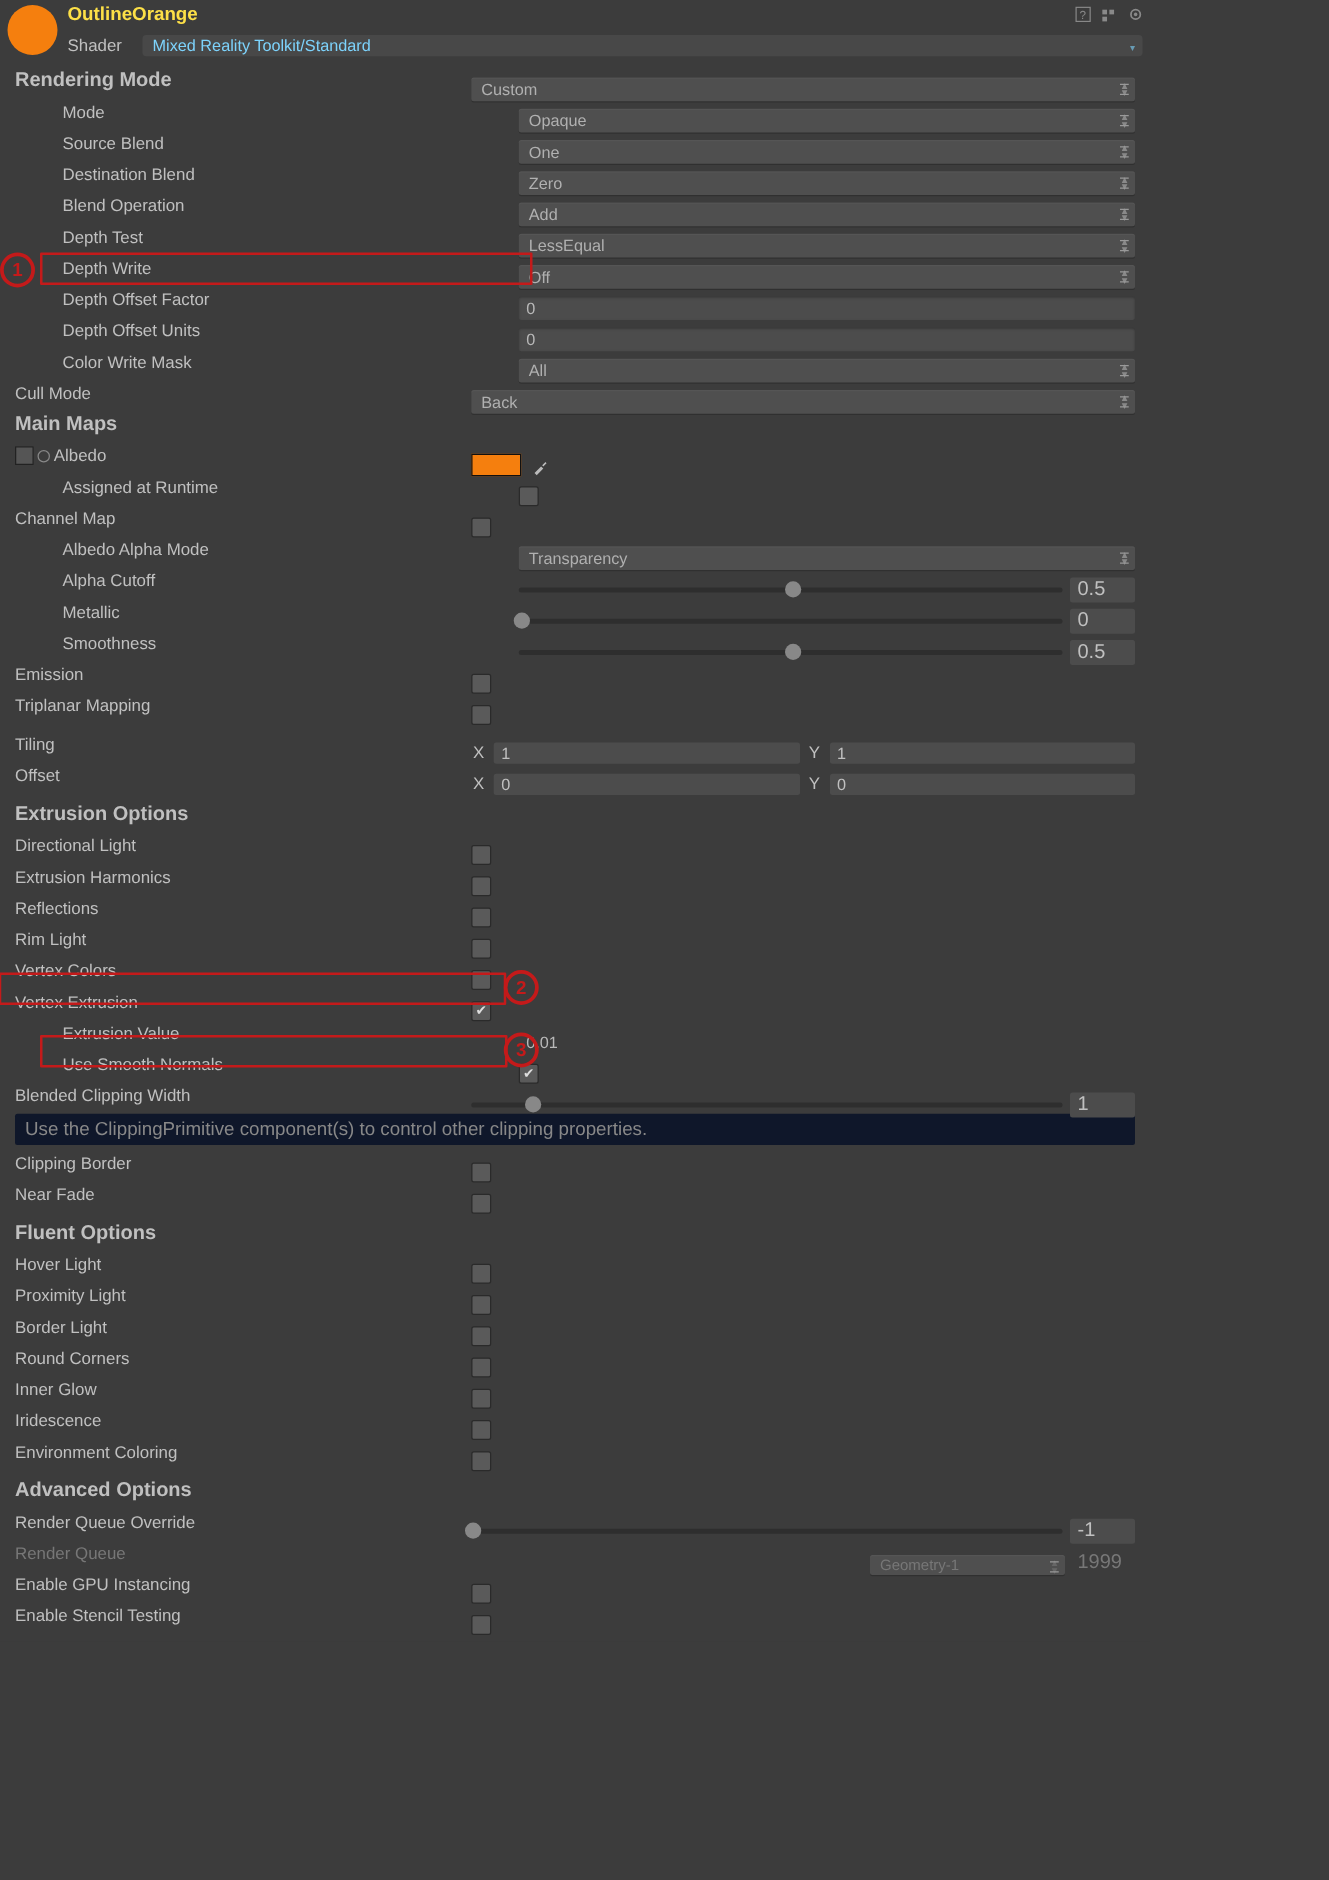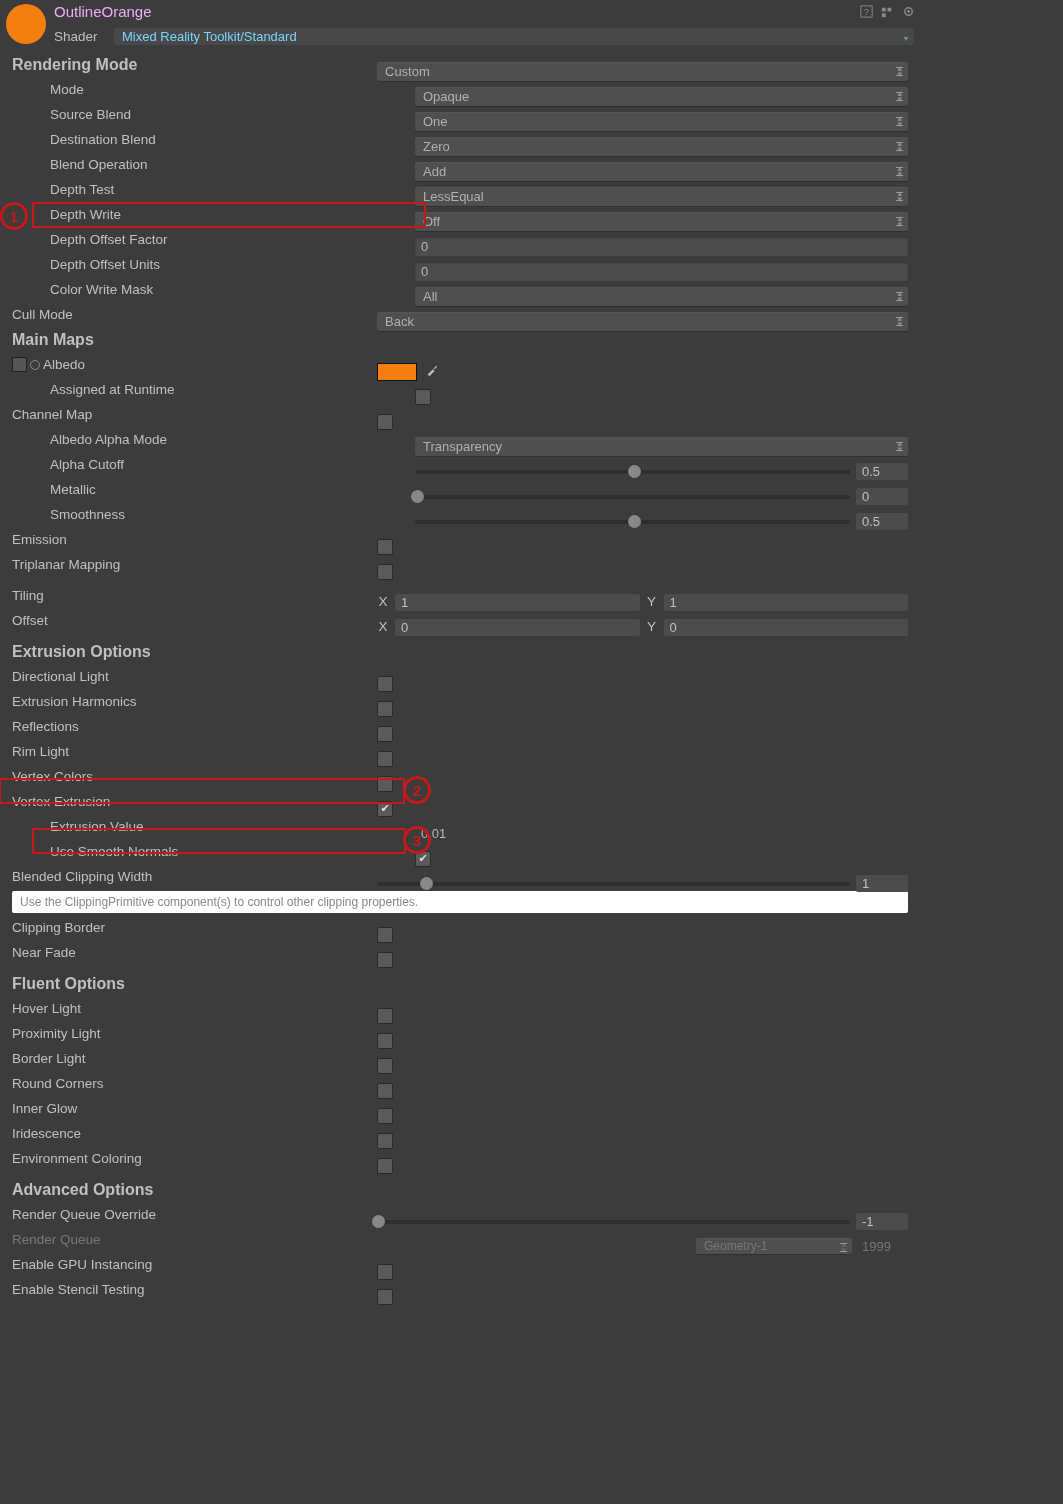--- a/index.html
+++ b/index.html
@@ -1,53 +1,53 @@
 <!DOCTYPE html>
 <html><head>
 <meta charset="utf-8">
 <style>
 html,body{margin:0;padding:0;background:#3c3c3c;color:#c0c0c0;font-family:Verdana,Arial,sans-serif;font-size:13.5px;}
 .panel{width:920px;background:#3c3c3c;position:relative;padding-bottom:8px;}
 .hdr{display:flex;align-items:center;padding:3px 6px;}
 .swatch-big{width:40px;height:40px;border-radius:50%;background:#f57f0e;margin-right:8px;}
 .hdr-txt{flex-grow:1}
-.ttl{font-weight:normal;font-size:15px;color:#f0abfc;}
+.ttl{font-weight:bold;font-size:15px;color:#fde047;}
 .shader-row{display:flex;align-items:center;margin-top:8px;}
 .shader-lbl{width:60px;}
 .shader-box{flex-grow:1;background:#484848;border-radius:3px;padding:1px 8px;font-size:13px;color:#7dd3fc;position:relative;}
 .mini-arrow{position:absolute;right:6px;top:6px;font-size:8px;opacity:.6;}
 .hdr-icons{position:absolute;right:4px;top:4px;display:flex;gap:6px;opacity:.7;}
 .hdr-icons svg{width:15px;height:15px;}
 .body{padding:4px 12px 0 12px;}
 .row{display:flex;align-items:center;height:25px;position:relative;}
 .lbl{flex:0 0 365px;white-space:nowrap;}
 .lbl.b{font-weight:bold;font-size:16px;}
 .ind1{padding-left:38px;}
-.ctrl{flex-grow:1;display:flex;align-items:flex-start;gap:4px;position:relative;margin-top:14px;}
+.ctrl{flex-grow:1;display:flex;align-items:flex-end;gap:4px;position:relative;margin-top:14px;}
 .dd{flex-grow:1;background:#4f4f4f;border-radius:2px;padding:2px 8px;font-size:13px;color:#b0b0b0;position:relative;box-shadow:inset 0 1px 0 rgba(255,255,255,.04),0 1px 0 rgba(0,0,0,.2);}
 .dd:after{content:"";position:absolute;right:5px;top:5px;width:7px;height:7px;border-top:1px solid #999;border-bottom:1px solid #999;}
 .ddh{position:absolute;right:6px;top:3px;font-size:9px;opacity:.6;line-height:6px;}
 .txtf{flex-grow:1;background:#4c4c4c;border-radius:2px;padding:2px 6px;font-size:13px;color:#b8b8b8;box-shadow:inset 0 1px 2px rgba(0,0,0,.3);}
 .chk{width:14px;height:14px;background:#5a5a5a;border:1px solid #2a2a2a;border-radius:2px;display:flex;align-items:center;justify-content:center;}
 .chk.on:after{content:"✔";font-size:11px;color:#ddd;}
 .sld-wrap{flex-grow:1;display:flex;align-items:center;gap:6px;}
 .sld{flex-grow:1;height:4px;background:#2e2e2e;border-radius:2px;position:relative;}
 .thumb{position:absolute;top:-5px;width:13px;height:13px;background:#888;border-radius:50%;}
-.sval{width:40px;background:#4c4c4c;border-radius:2px;padding:1px 6px;font-size:13px;text-align:left;}
+.sval{width:40px;background:#4c4c4c;border-radius:2px;padding:1px 6px;font-size:16px;text-align:left;}
 .small-sw{width:13px;height:13px;background:#555;border:1px solid #222;margin-right:3px;}
 .ring{width:8px;height:8px;border:1px solid #888;border-radius:50%;margin-right:3px;}
 .color-sw{width:38px;height:16px;background:#f57f0e;border:1px solid #111;}
 .eyedrop{margin-left:4px;width:14px;height:14px;}
 .xyf{display:flex;gap:6px;flex-grow:1;}
 .xyf .xl{width:12px;text-align:center;}
 .xyf .xv{flex-grow:1;background:#4c4c4c;border-radius:2px;padding:1px 6px;font-size:13px;}
 .divh{height:6px;}
 .hbox{border:2px solid #c41a1a;border-radius:1px;position:absolute;z-index:10;pointer-events:none;}
 .hcir{border:3px solid #c41a1a;border-radius:50%;position:absolute;z-index:11;display:flex;align-items:center;justify-content:center;color:#c41a1a;font-weight:bold;font-size:15px;pointer-events:none;background:rgba(0,0,0,0);}
-.note{background:#ffffff;color:#888;font-size:12px;padding:4px 8px;border-radius:2px;margin:2px 0;}
+.note{background:#0f172a;color:#888;font-size:15px;padding:4px 8px;border-radius:2px;margin:2px 0;}
 .faded{color:#777;}
 </style>
 </head>
 <body>
 
 <div class="panel">
 
   <div class="hcir" style="left:0px;top:202px;width:22px;height:22px;">1</div>
   <div class="hbox" style="left:32px;top:202px;width:390px;height:22px;"></div>
 

